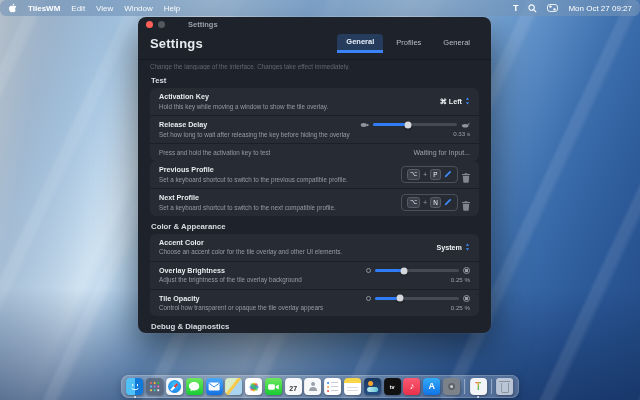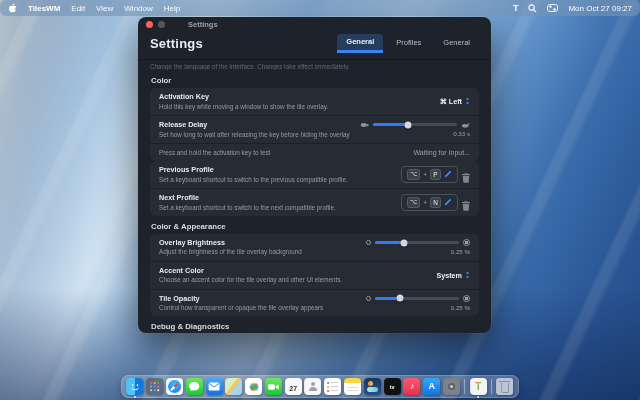--- a/index.html
+++ b/index.html
@@ -188,21 +188,21 @@
     <div class="tabs">
       <span class="tab active">General</span>
       <span class="tab">Profiles</span>
       <span class="tab">General</span>
     </div>
   </div>
 
   <div class="content">
     <div class="clipped">Change the language of the interface. Changes take effect immediately.</div>
 
-    <div class="sec-h">Color</div>
+    <div class="sec-h">Test</div>
     <div class="card">
       <div class="row">
         <div class="rl">
           <div class="t">Activation Key</div>
           <div class="d">Hold this key while moving a window to show the tile overlay.</div>
         </div>
         <div class="rr rr-inline">
           <span class="dd">
             <span>⌘ Left</span>
             <svg viewBox="0 0 8 12" width="5" height="8">
@@ -282,54 +282,54 @@
           </span>
           <svg viewBox="0 0 10 12" width="8" height="10">
               <path fill="#80868f" d="M3.5 0h3l.5 1H10v1.1H0V1h3zM1 3.2h8l-.6 7.9c0 .5-.4.9-.9.9H2.5c-.5 0-.9-.4-.9-.9z"></path>
             </svg>
         </div>
       </div>
     </div>
 
     <div class="sec-h">Color &amp; Appearance</div>
     <div class="card">
+      <div class="row">
+        <div class="rl">
+          <div class="t">Accent Color</div>
+          <div class="d">Choose an accent color for the tile overlay and other UI elements.</div>
+        </div>
+        <div class="rr rr-inline">
+          <span class="dd">
+            <span>System</span>
+            <svg viewBox="0 0 8 12" width="5" height="8">
+                <path d="M4 0.5L6.6 4H1.4z" fill="#3f8cff"></path>
+                <path d="M4 11.5L1.4 8h5.2z" fill="#3f8cff"></path>
+              </svg>
+          </span>
+        </div>
+      </div>
       <div class="row">
         <div class="rl w1">
           <div class="t">Overlay Brightness</div>
           <div class="d">Adjust the brightness of the tile overlay background</div>
         </div>
         <div class="rr">
           <div class="slider">
             <span class="sun-dim"></span>
             <div class="track">
               <div class="fill" style="width:34%">
                 <div class="thumb"></div>
               </div>
             </div>
             <span class="sun-bright"></span>
           </div>
           <div class="slider-val">0.25 %</div>
         </div>
       </div>
       <div class="row">
-        <div class="rl">
-          <div class="t">Accent Color</div>
-          <div class="d">Choose an accent color for the tile overlay and other UI elements.</div>
-        </div>
-        <div class="rr rr-inline">
-          <span class="dd">
-            <span>System</span>
-            <svg viewBox="0 0 8 12" width="5" height="8">
-                <path d="M4 0.5L6.6 4H1.4z" fill="#3f8cff"></path>
-                <path d="M4 11.5L1.4 8h5.2z" fill="#3f8cff"></path>
-              </svg>
-          </span>
-        </div>
-      </div>
-      <div class="row">
         <div class="rl w1">
           <div class="t">Tile Opacity</div>
           <div class="d">Control how transparent or opaque the tile overlay appears</div>
         </div>
         <div class="rr">
           <div class="slider">
             <span class="sun-dim"></span>
             <div class="track">
               <div class="fill" style="width:30%">
                 <div class="thumb"></div>

